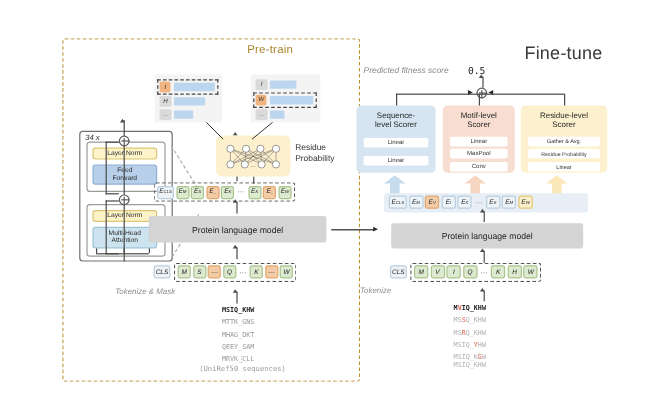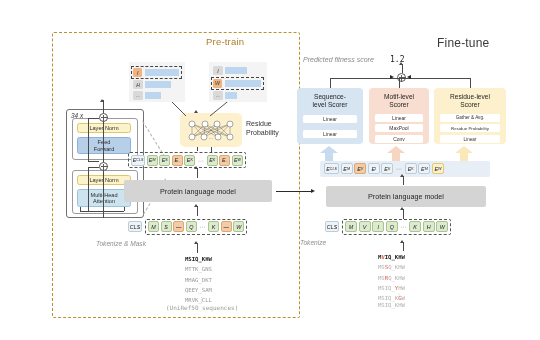--- a/index.html
+++ b/index.html
@@ -19,21 +19,21 @@
     border:1.1px dashed #b8922f;
     border-radius:2px;
     box-sizing:border-box;
   }
   #pretrain-title{
     left:206px;top:36px;
     font-size:9.5px;color:#a8822a;letter-spacing:.2px;
   }
   #finetune-title{
     left:437px;top:36px;
-    font-size:12px;color:#3a3a3a;letter-spacing:.2px;
+    font-size:15px;color:#3a3a3a;letter-spacing:.2px;
   }
 
   
   .vline{background:#4a4a4a;width:1px;}
   .hline{background:#4a4a4a;height:1px;}
   .arrowup{
     width:0;height:0;border-left:2.6px solid transparent;
     border-right:2.6px solid transparent;border-bottom:3.6px solid #4a4a4a;
   }
   .arrowright{
@@ -329,21 +329,21 @@
     <div class="probrow">
       <div class="probkey k-grey" style="font-size:4px;">…</div>
       <div class="probbar" style="width:12px;"></div>
     </div>
   </div>
 
   <div class="abs hline" style="left:276px;top:191px;width:36px;background:#2a2a2a;"></div>
   <div class="abs arrowright" style="left:311px;top:188.5px;"></div>
 
   <div class="abs" id="fitness-label">Predicted fitness score</div>
-  <div class="abs" id="fitness-value">1.2</div>
+  <div class="abs" id="fitness-value">0.5</div>
 
   <div class="abs plusnode" id="sum-node"></div>
   <div class="abs vline" style="left:401.5px;top:64px;height:9px;"></div>
   <div class="abs arrowup" style="left:399px;top:62px;"></div>
 
   <div class="abs hline" style="left:330px;top:77.5px;width:140px;"></div>
   <div class="abs vline" style="left:330px;top:77.5px;height:11px;"></div>
   <div class="abs vline" style="left:399px;top:77.5px;height:11px;"></div>
   <div class="abs vline" style="left:470px;top:77.5px;height:11px;"></div>
   <div class="abs arrowright" style="left:390px;top:75px;"></div>

